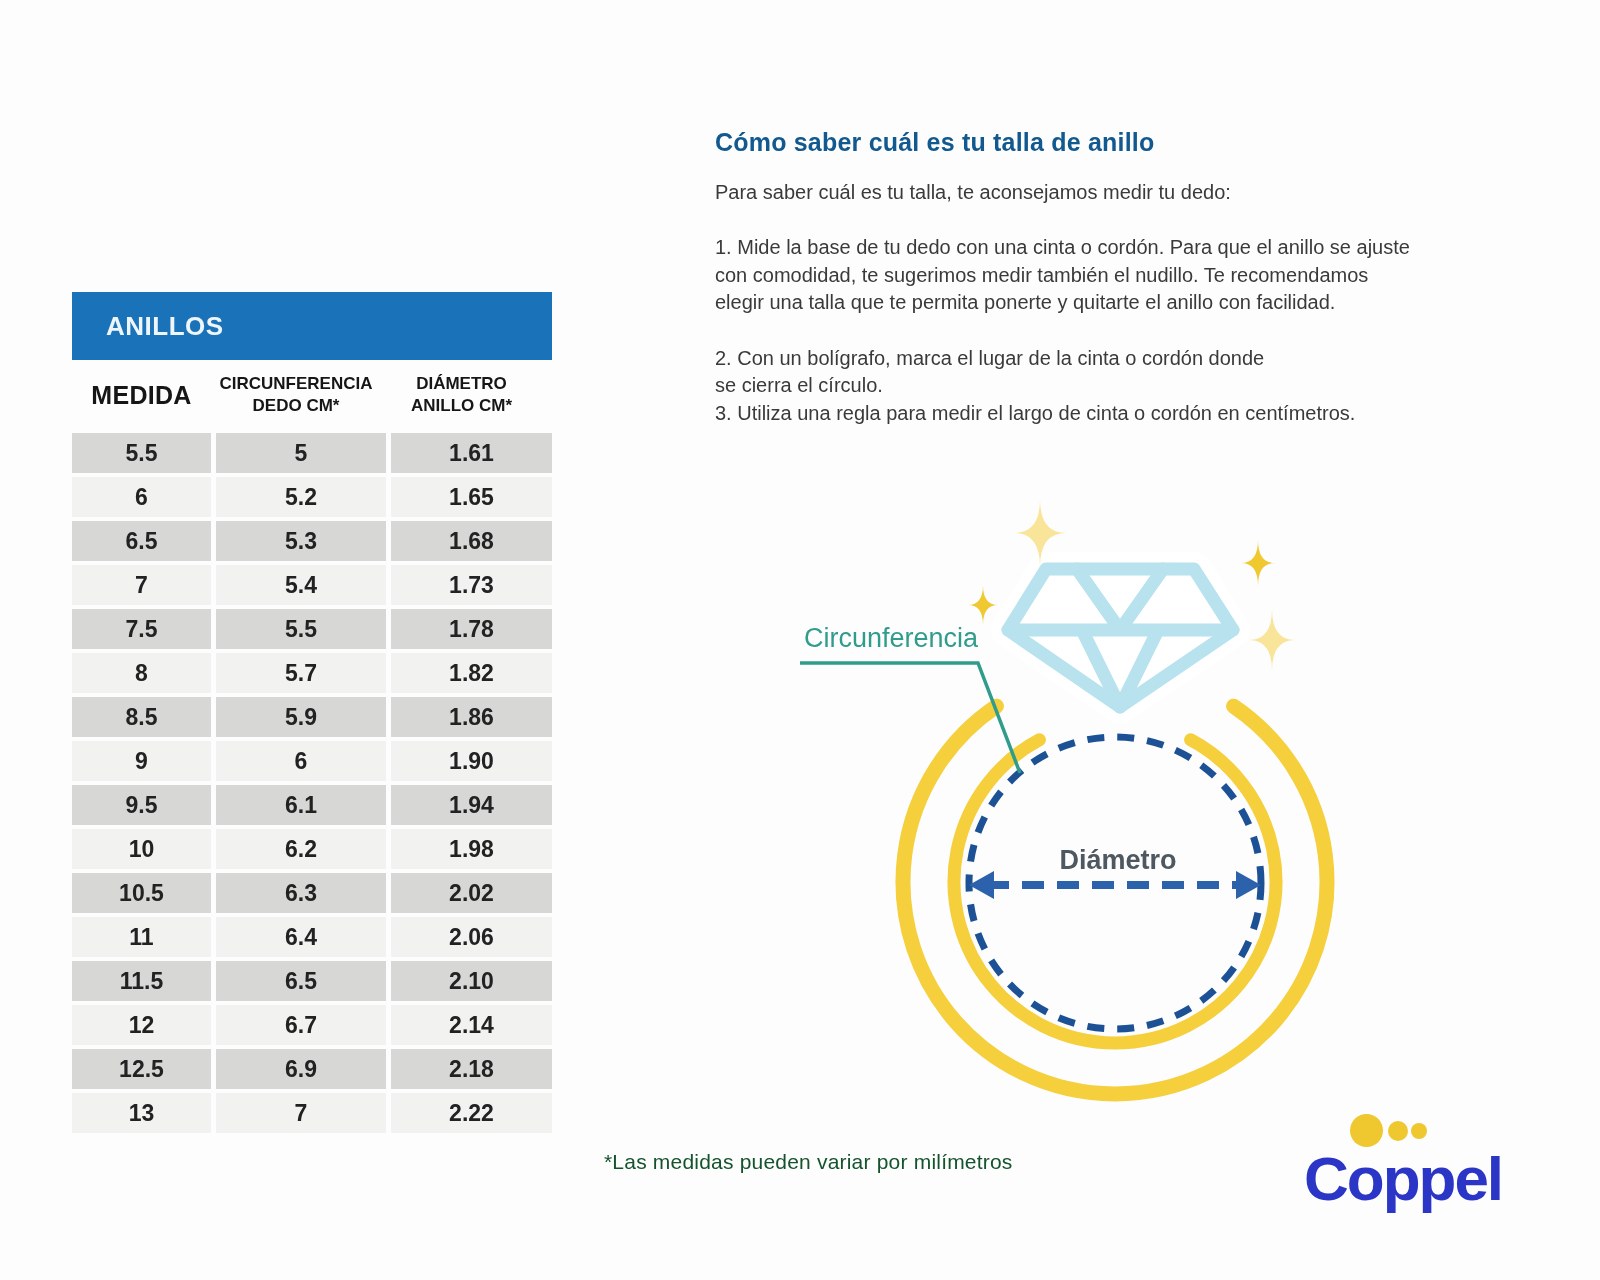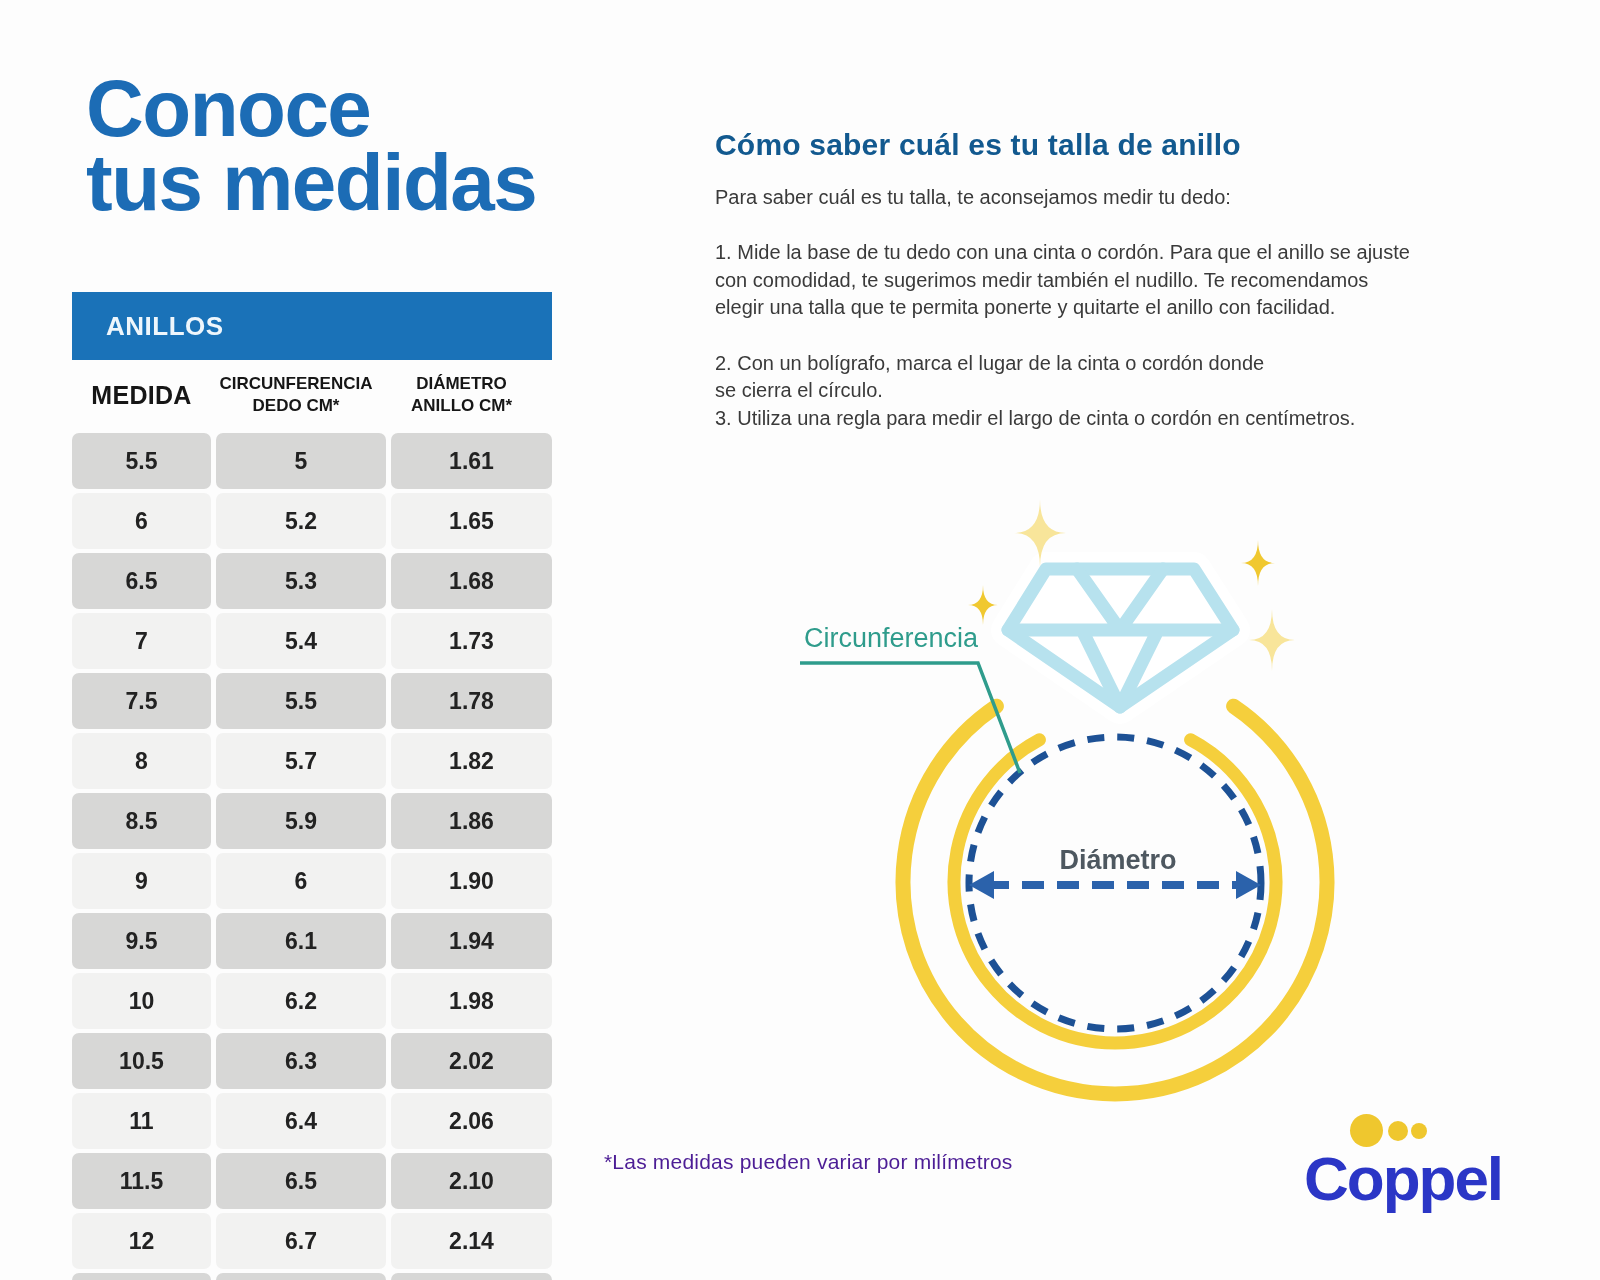--- a/index.html
+++ b/index.html
@@ -31,69 +31,65 @@
   .thead .col-h{
     text-align:center;font-weight:700;color:#161616;
     font-size:17px;line-height:1.3;white-space:pre-line;
   }
   .thead .col-h.medida{font-size:25px;letter-spacing:0.3px;}
   .tbody{
     display:grid;grid-template-columns:139px 170px 161px;
     gap:4px 5px;margin-top:8px;
   }
   .cell{
-    height:56px;display:flex;align-items:center;justify-content:center;
-    font-size:23px;font-weight:700;color:#222;border-radius:7px;
+    height:40px;display:flex;align-items:center;justify-content:center;
+    font-size:23px;font-weight:700;color:#222;
   }
   .row-dark{background:#d7d7d6;}
   .row-light{background:#f2f2f1;}
 
   
   .right-col{position:absolute;left:715px;top:128px;width:815px;}
   .how-heading{
-    margin:0 0 24px 0;color:#12598f;font-size:30px;font-weight:700;
+    margin:0 0 24px 0;color:#12598f;font-size:25px;font-weight:700;
     letter-spacing:0.2px;
   }
   .intro{margin:0 0 30px 0;color:#3a3a3a;font-size:20px;}
   .step{
     margin:0;color:#3a3a3a;font-size:20px;line-height:1.38;
     white-space:pre-line;
   }
   .step.s1{margin-bottom:28px;}
   .step.s3{margin-bottom:24px;}
 
   
   .diagram{position:absolute;left:780px;top:495px;width:560px;height:632px;}
 
   
   .footnote{
     position:absolute;left:604px;top:1150px;
-    color:#4c1d95;font-size:21px;letter-spacing:0.2px;
+    color:#14532d;font-size:21px;letter-spacing:0.2px;
   }
 
   
   .logo{position:absolute;left:1302px;top:1088px;width:220px;height:130px;}
   .logo-dot{position:absolute;border-radius:50%;background:#efc72e;}
   .logo-dot.d1{left:48px;top:26px;width:33px;height:33px;}
   .logo-dot.d2{left:86px;top:33px;width:20px;height:20px;}
   .logo-dot.d3{left:109px;top:35px;width:16px;height:16px;}
   .logo-text{
     position:absolute;left:2px;top:55px;
     color:#2b36c6;font-size:62px;font-weight:700;letter-spacing:-2px;
   }
 </style>
 </head>
 <body>
 
 <div class="canvas">
 
-  <div class="page-title">
-    <div>Conoce</div>
-    <div>tus medidas</div>
-  </div>
 
   <div class="size-table">
     <div class="band">
       <span>ANILLOS</span>
     </div>
     <div class="thead" id="thead">
         <div class="col-h medida">MEDIDA</div>
         <div class="col-h">CIRCUNFERENCIA
 DEDO CM*</div>
         <div class="col-h">DIÁMETRO

